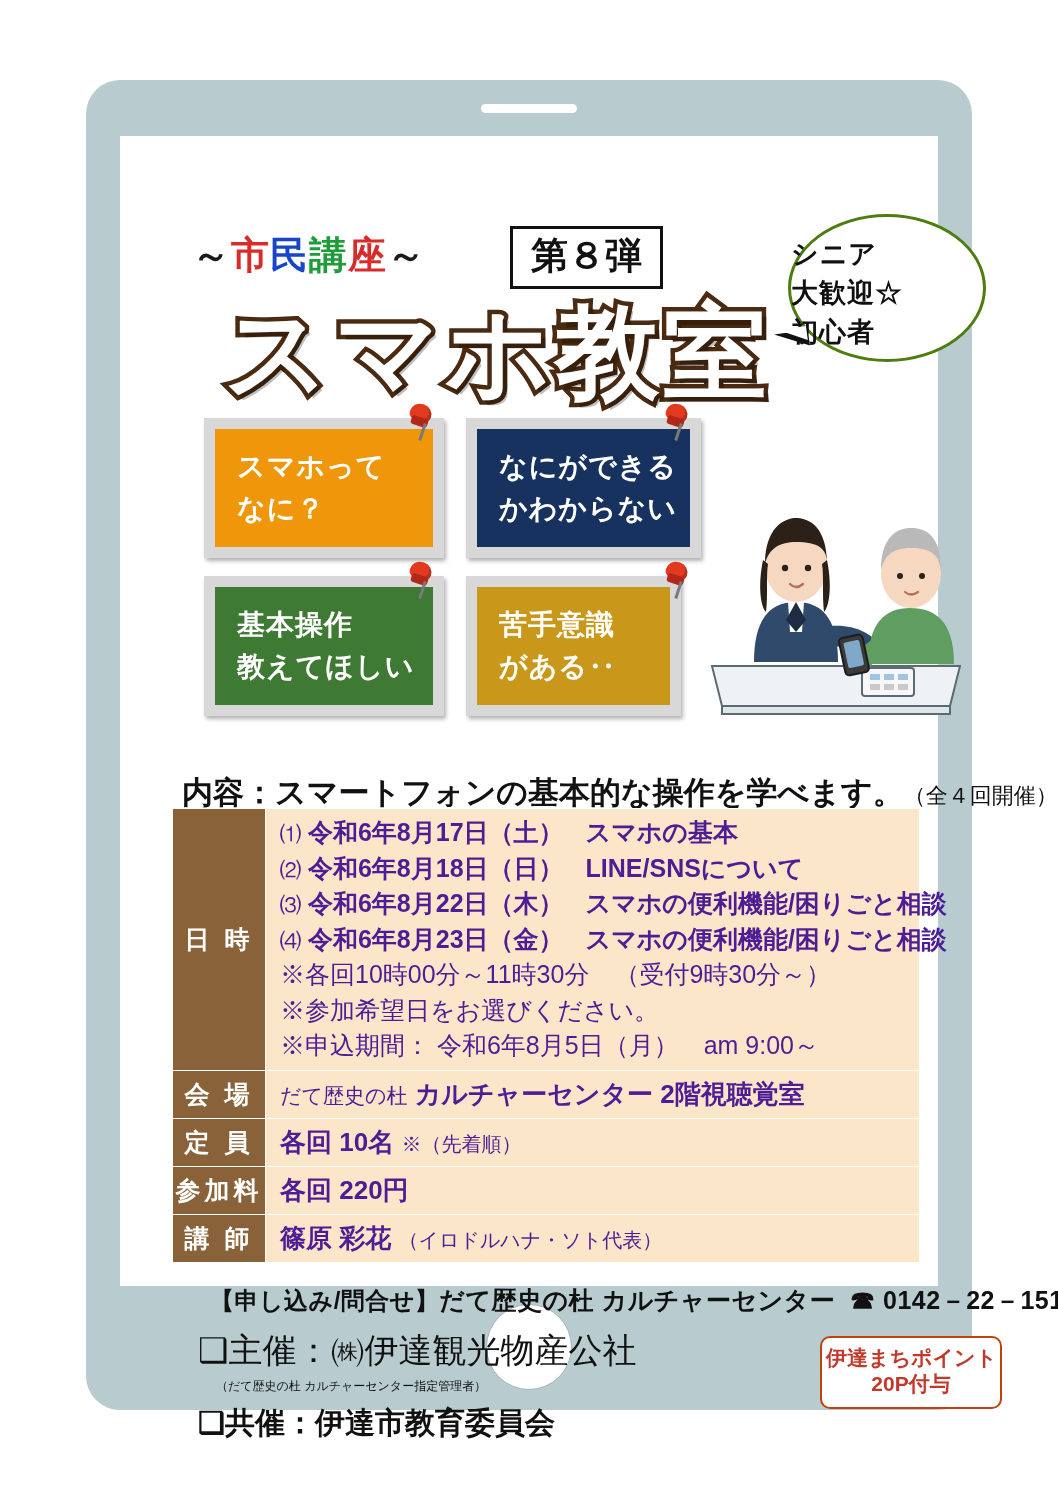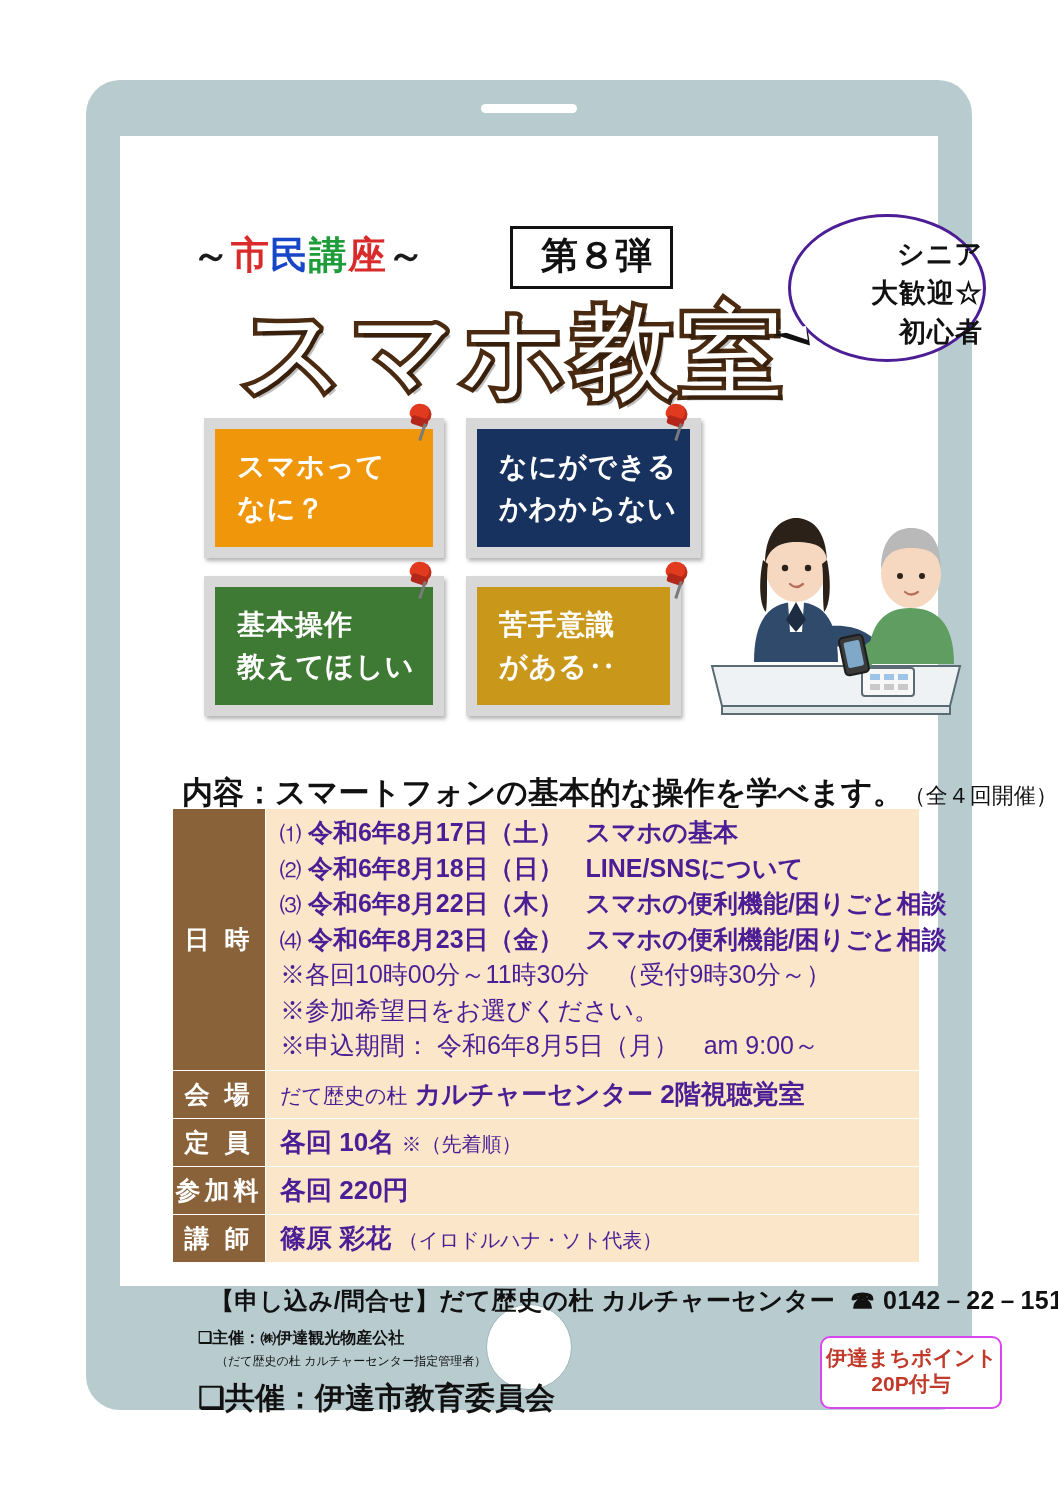--- a/index.html
+++ b/index.html
@@ -75,53 +75,53 @@
   .shimin .tilde { color: #1a1a1a; }
   .shimin .c1 { color: #d92b2b; }
   .shimin .c2 { color: #1746c8; }
   .shimin .c3 { color: #1f9c3a; }
   .shimin .c4 { color: #d92b2b; }
   .dan-box {
     position: absolute;
     left: 340px;
     top: 0px;
     border: 3px solid #111;
-    padding: 2px 18px 5px 28px;
+    padding: 2px 18px 5px 18px;
     font-size: 37px;
     font-weight: bold;
     color: #111;
     background: #fff;
     white-space: nowrap;
   }
 
   .main-title {
     position: absolute;
-    left: 120px;
+    left: 104px;
     top: 148px;
     font-size: 104px;
-    font-weight: normal;
+    font-weight: bold;
     color: #ffffff;
     letter-spacing: 4px;
     white-space: nowrap;
     -webkit-text-stroke: 9px #4a2a10;
     paint-order: stroke fill;
     text-shadow: 5px 5px 0 rgba(0,0,0,0.25);
   }
 
   
   .bubble {
     position: absolute;
     left: 668px;
     top: 78px;
     width: 198px;
     height: 148px;
     border-radius: 50%;
     background: #ffffff;
-    border: 3px solid #4c1d95;
-    text-align: right;
+    border: 3px solid #4d7c0f;
+    text-align: left;
     box-sizing: border-box;
     padding-top: 18px;
   }
   .bubble div {
     font-size: 27px;
     font-weight: bold;
     color: #111;
     line-height: 1.45;
     letter-spacing: 1px;
   }
@@ -307,42 +307,42 @@
     letter-spacing: 0.5px;
   }
   .footer-contact .lead { font-size: 24px; }
   .footer-lines {
     position: absolute;
     left: 78px;
     top: 1192px;
     color: #111;
   }
   .f-line1 {
-    font-size: 16px;
-    font-weight: bold;
+    font-size: 34px;
+    font-weight: normal;
     white-space: nowrap;
   }
   .f-line2 {
     font-size: 12px;
     margin-left: 18px;
     margin-top: 4px;
     white-space: nowrap;
   }
   .f-line3 {
     font-size: 30px;
     font-weight: bold;
     margin-top: 8px;
     white-space: nowrap;
   }
   .point-badge {
     position: absolute;
     left: 700px;
     top: 1200px;
     width: 182px;
-    border: 2px solid #d946ef;
+    border: 2px solid #c2410c;
     border-radius: 10px;
     background: #ffffff;
     text-align: center;
     padding: 7px 4px 9px 4px;
     box-sizing: border-box;
   }
   .point-badge div {
     color: #c0392b;
     font-size: 21px;
     font-weight: bold;

